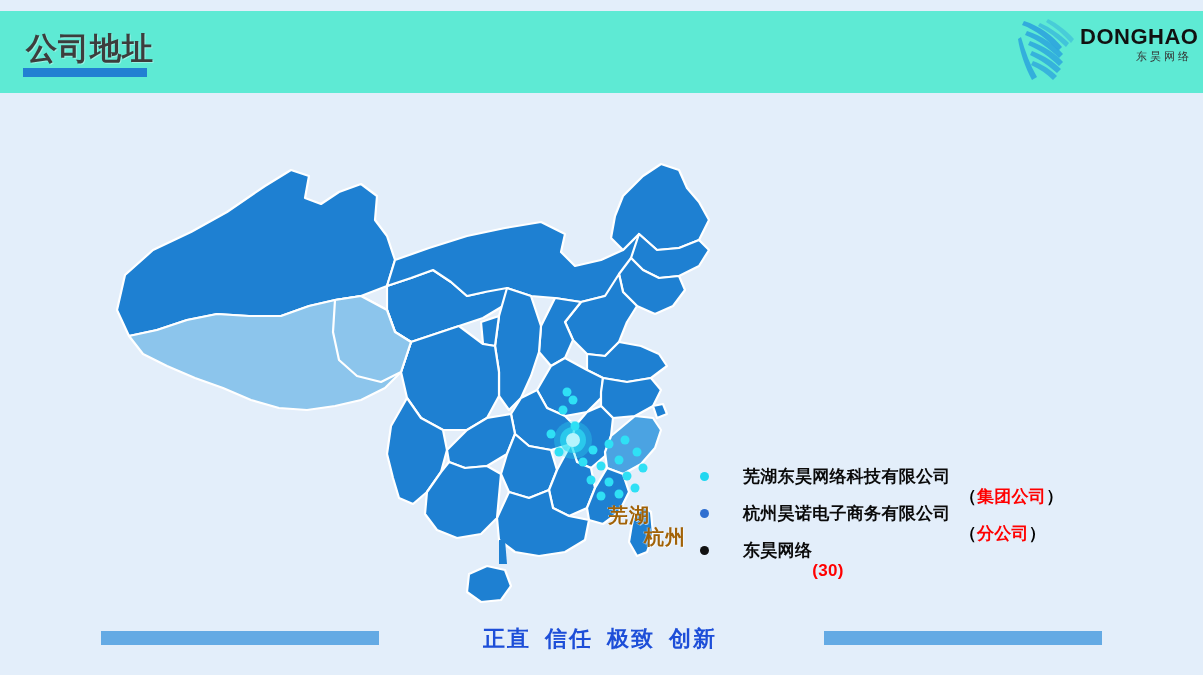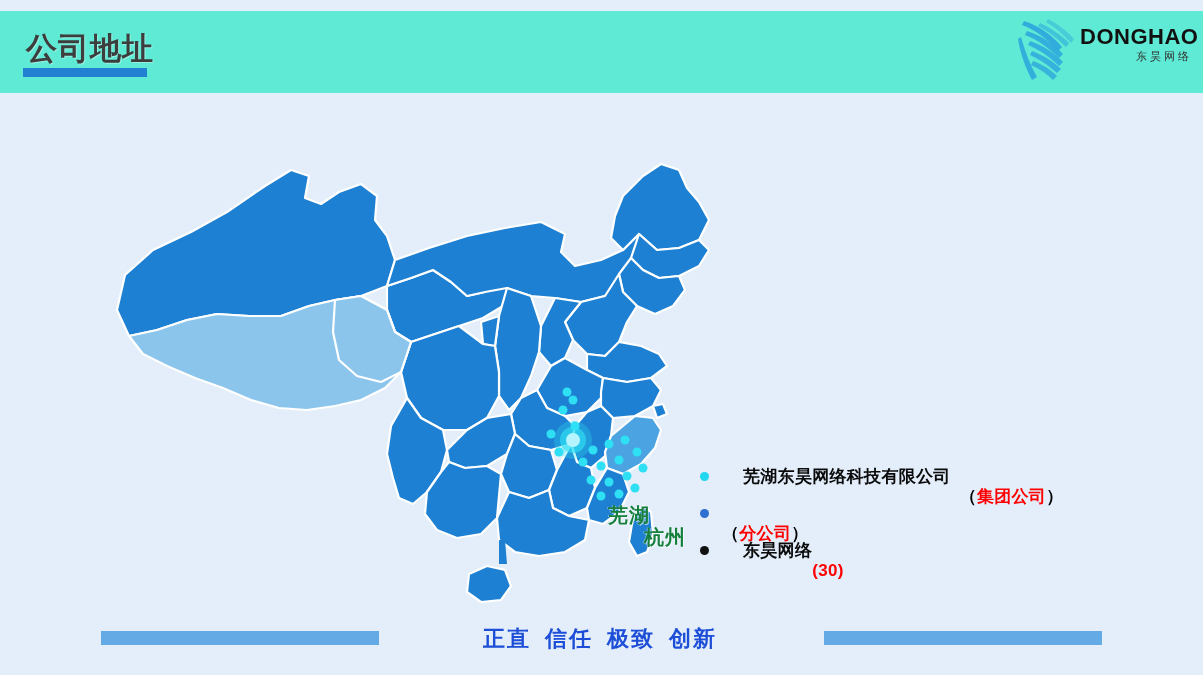--- a/index.html
+++ b/index.html
@@ -89,21 +89,21 @@
     top: 100px;
     width: 640px;
     height: 510px;
   }
   #map-svg { display: block; }
 
   .city-label {
     position: absolute;
     font-size: 20px;
     font-weight: bold;
-    color: #15803d;
+    color: #a16207;
     white-space: nowrap;
     text-shadow:
       1px 1px 0 rgba(255,255,255,0.55),
       -1px 0 0 rgba(255,255,255,0.35);
     letter-spacing: 1px;
   }
   #label-wuhu { left: 513px; top: 402px; }
   #label-hangzhou { left: 549px; top: 424px; }
 
   
@@ -308,20 +308,21 @@
 
     <div class="legend-row">
       <span class="legend-dot" style="background:#21d7f0"></span>
       <span class="legend-main">芜湖东昊网络科技有限公司</span>
       <span class="legend-gap"></span>
       <span class="legend-tag"><span>（</span><span class="hl">集团公司</span><span>）</span></span>
     </div>
 
     <div class="legend-row">
       <span class="legend-dot" style="background:#2f6fd0"></span>
+      <span class="legend-main">杭州昊诺电子商务有限公司</span>
       <span class="legend-gap"></span>
       <span class="legend-tag"><span>（</span><span class="hl">分公司</span><span>）</span></span>
     </div>
 
     <div class="legend-row">
       <span class="legend-dot" style="background:#111111"></span>
       <span class="legend-main">东昊网络</span>
       <span class="legend-tag"><span class="hl">(30)</span></span>
     </div>
 

